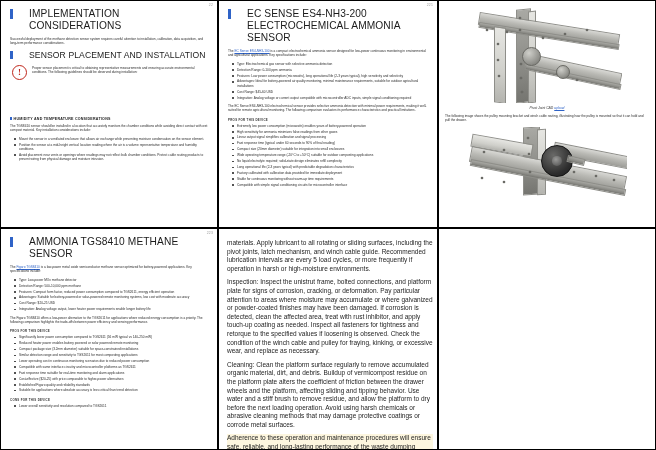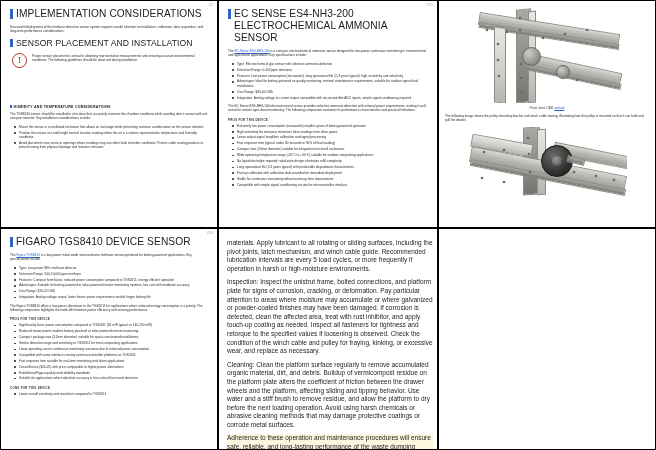--- a/index.html
+++ b/index.html
@@ -40,21 +40,21 @@
   }
   h1.hd{
     font-size:10.2px;
     font-weight:400;
     letter-spacing:.1px;
     margin:0 0 5px 0;
     line-height:12px;
     color:#1b1b1b;
     display:flex;
     align-items:flex-start;
-    gap:3px;
+    gap:16px;
   }
   h1.hd .tick{
     display:inline-block;width:3px;height:10px;background:#2f63c7;flex:0 0 auto;margin-top:1px;
   }
   h2.sub{
     font-size:3.6px;font-weight:700;margin:6px 0 3px 0;letter-spacing:.25px;color:#222;
     display:flex;align-items:flex-start;gap:2px;text-transform:uppercase;
   }
   h2.sub .tick{display:inline-block;width:1.6px;height:3.6px;background:#2f63c7;flex:0 0 auto;}
   p.body{
@@ -273,21 +273,21 @@
     </div>
   </div>
 
   <div class="panel">
     <div class="page">
       <div class="pgnum">223</div>
       <div class="doc">
 
         <h1 class="hd">
           <span class="tick"></span>
-          <span>FIGARO TGS8410 DEVICE SENSOR</span>
+          <span>AMMONIA TGS8410 METHANE SENSOR</span>
         </h1>
 
         <p class="body">
           <span>The </span><a class="lnk" href="#">Figaro TGS8410</a><span> is a low-power metal oxide semiconductor methane sensor optimized for battery-powered applications. Key specifications include:</span>
         </p>
 
         <ul class="b">
           <li>Type: Low-power MOx methane detector</li>
           <li>Detection Range: 500-10,000 ppm methane</li>
           <li>Features: Compact form factor, reduced power consumption compared to TGS2611, energy efficient operation</li>

